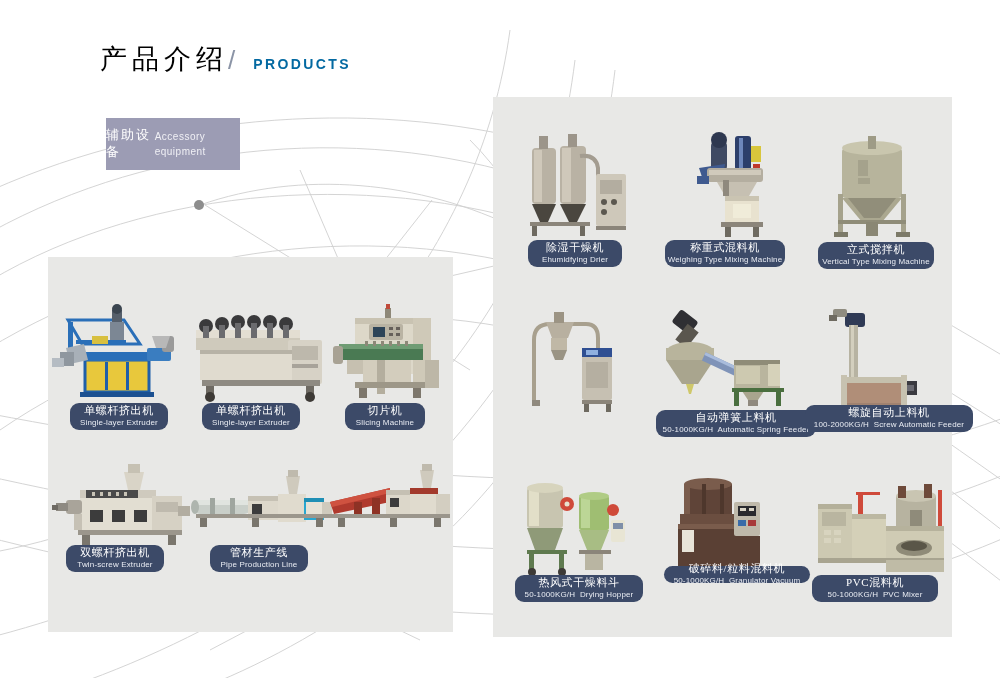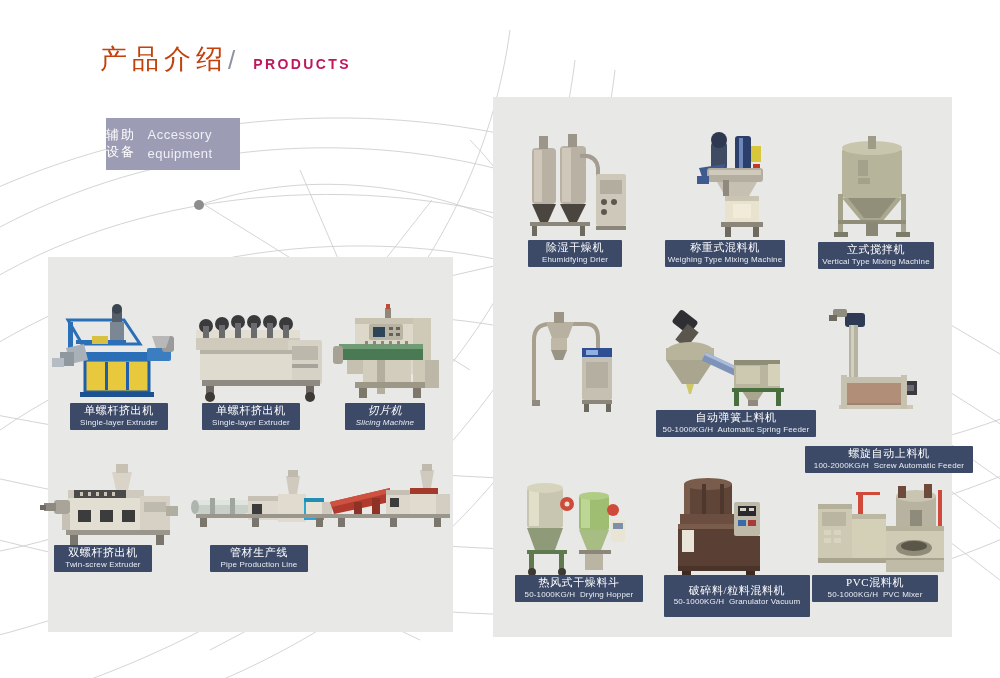--- a/index.html
+++ b/index.html
@@ -11,52 +11,52 @@
   }
   #stage{position:absolute;left:0;top:0;width:1000px;height:678px;}
 
   
   #decor{position:absolute;left:0;top:0;width:1000px;height:678px;z-index:1;pointer-events:none;}
 
   
   .header{position:absolute;left:100px;top:46px;z-index:6;display:flex;align-items:flex-end;}
   .header .cn{
     font-family:"Liberation Serif","DejaVu Serif",serif;
-    font-size:27px;color:#c2410c;letter-spacing:5px;line-height:1;
+    font-size:27px;color:#000000;letter-spacing:5px;line-height:1;
   }
   .header .slash{font-size:26px;color:#8b94a6;margin:0 2px 0 0;line-height:1;font-weight:300;}
   .header .en{
-    font-size:14px;color:#be185d;letter-spacing:2.4px;font-weight:bold;
+    font-size:14px;color:#0369a1;letter-spacing:2.4px;font-weight:bold;
     margin-left:16px;margin-bottom:2px;line-height:1;
   }
 
   
   .acc-box{
     position:absolute;left:106px;top:118px;width:134px;height:52px;
     background:#9c9cb4;z-index:6;
     display:flex;flex-direction:row;align-items:center;justify-content:center;
   }
   .acc-box .acc-cn{
     font-family:"Liberation Serif","DejaVu Serif",serif;
     font-size:13px;color:#ffffff;letter-spacing:2px;line-height:1.3;
   }
-  .acc-box .acc-en{font-size:13px;color:#f0f0f5;letter-spacing:.5px;line-height:1.5;}
+  .acc-box .acc-en{font-size:10px;color:#f0f0f5;letter-spacing:.5px;line-height:1.5;}
 
   
   .panel{position:absolute;background:#e8e8e6;z-index:2;}
   #panel-left{left:48px;top:257px;width:405px;height:375px;}
   #panel-right{left:493px;top:97px;width:459px;height:540px;}
 
   
   .item{position:absolute;z-index:5;}
   .thumb{position:absolute;left:0;top:0;}
   .thumb svg{display:block;}
 
   .tag{
-    position:absolute;background:#3c4a68;border-radius:1px;
+    position:absolute;background:#3c4a68;border-radius:9px;
     color:#ffffff;text-align:center;
     display:flex;flex-direction:column;align-items:center;justify-content:center;
     box-sizing:border-box;padding:3px 0;
   }
   .tag .t-cn{
     font-family:"Liberation Serif","DejaVu Serif",serif;
     font-size:11px;line-height:1.25;letter-spacing:.6px;white-space:nowrap;color:#fff;
   }
   .tag .t-en{
     font-size:8px;line-height:1.35;letter-spacing:.15px;white-space:nowrap;color:#e9ecf3;
@@ -199,21 +199,21 @@
         <circle cx="22" cy="97" r="5" fill="#3d3a36"></circle>
         <circle cx="122" cy="97" r="5" fill="#3d3a36"></circle>
       </svg>
     </div>
     <div class="tag" style="left:14px;top:103px;width:98px;height:27px;">
       <span class="t-cn">单螺杆挤出机</span>
       <span class="t-en">Single-layer Extruder</span>
     </div>
   </div>
 
-  <div class="item" style="left:325px;top:300px;width:125px;height:140px;font-style:italic;">
+  <div class="item" style="left:325px;top:300px;width:125px;height:140px;">
     <div class="thumb">
       <svg width="125" height="105" viewBox="0 0 125 105">
         <rect x="30" y="18" width="76" height="56" fill="#ddd8c9"></rect>
         <rect x="30" y="18" width="76" height="6" fill="#c9c3b2"></rect>
         <rect x="88" y="18" width="18" height="64" fill="#cfc9b8"></rect>
         <rect x="44" y="24" width="34" height="16" rx="2" fill="#b9b3a3"></rect>
         <rect x="48" y="27" width="12" height="10" fill="#2d4458"></rect>
         <g fill="#66605a">
             <rect x="64" y="27" width="4" height="3"></rect>
             <rect x="71" y="27" width="4" height="3"></rect>
@@ -241,21 +241,21 @@
         <rect x="88" y="88" width="8" height="10" fill="#7d776c"></rect>
         <rect x="100" y="60" width="14" height="28" fill="#bdb7a7"></rect>
       </svg>
     </div>
     <div class="tag" style="left:20px;top:103px;width:80px;height:27px;">
       <span class="t-cn">切片机</span>
       <span class="t-en">Slicing Machine</span>
     </div>
   </div>
 
-  <div class="item" style="left:40px;top:462px;width:140px;height:120px;">
+  <div class="item" style="left:52px;top:462px;width:140px;height:120px;">
     <div class="thumb">
       <svg width="140" height="85" viewBox="0 0 140 85">
         <rect x="28" y="34" width="76" height="34" fill="#e2ded2"></rect>
         <rect x="28" y="28" width="76" height="8" fill="#cfcabe"></rect>
         <rect x="34" y="28" width="52" height="8" fill="#4a4a4a"></rect>
         <g fill="#c8c3b6">
             <rect x="40" y="30" width="3" height="4"></rect>
             <rect x="48" y="30" width="3" height="4"></rect>
         <rect x="56" y="30" width="3" height="4"></rect>
             <rect x="64" y="30" width="3" height="4"></rect>
@@ -480,21 +480,21 @@
         <rect x="28" y="86" width="62" height="26" fill="#a08270"></rect>
         <rect x="28" y="82" width="62" height="6" fill="#c5c0ad"></rect>
         <rect x="30" y="88" width="56" height="20" fill="#b08e78"></rect>
         <rect x="88" y="86" width="14" height="14" fill="#3a3a40"></rect>
         <rect x="90" y="90" width="9" height="6" fill="#6a6a72"></rect>
         <rect x="24" y="110" width="74" height="4" fill="#cdc8b6"></rect>
         <rect x="26" y="80" width="6" height="34" fill="#c7c2b0"></rect>
         <rect x="86" y="80" width="6" height="34" fill="#c7c2b0"></rect>
       </svg>
     </div>
-    <div class="tag wide" style="left:-10px;top:110px;width:168px;height:27px;margin-top:41px;">
+    <div class="tag wide" style="left:-10px;top:110px;width:168px;height:27px;">
       <span class="t-cn">螺旋自动上料机</span>
       <span class="t-en"><span>100-2000KG/H</span>&nbsp; <span>Screw Automatic Feeder</span></span>
     </div>
   </div>
 
   <div class="item" style="left:515px;top:470px;width:140px;height:135px;">
     <div class="thumb">
       <svg width="140" height="110" viewBox="0 0 140 110">
         <rect x="12" y="18" width="36" height="40" rx="3" fill="#c8c5b0"></rect>
         <rect x="14" y="20" width="10" height="36" fill="#e2dfc8"></rect>
@@ -543,21 +543,21 @@
             <rect x="77" y="38" width="5" height="3"></rect>
           </g>
         <rect x="66" y="50" width="8" height="6" fill="#3a6ba8"></rect>
         <rect x="76" y="50" width="8" height="6" fill="#a83a3a"></rect>
         <rect x="62" y="66" width="26" height="30" fill="#5a4034"></rect>
         <rect x="6" y="96" width="82" height="5" fill="#4a342a"></rect>
         <rect x="10" y="101" width="9" height="8" fill="#3d2b22"></rect>
         <rect x="74" y="101" width="9" height="8" fill="#3d2b22"></rect>
       </svg>
     </div>
-    <div class="tag wide" style="left:-8px;top:105px;width:146px;height:42px;">
+    <div class="tag wide" style="left:-8px;top:96px;width:146px;height:17px;">
       <span class="t-cn">破碎料/粒料混料机</span>
       <span class="t-en"><span>50-1000KG/H</span>&nbsp; <span>Granulator Vacuum</span></span>
     </div>
   </div>
 
   <div class="item" style="left:812px;top:470px;width:140px;height:135px;">
     <div class="thumb">
       <svg width="140" height="110" viewBox="0 0 140 110">
         <rect x="6" y="34" width="34" height="56" fill="#cdc9b2"></rect>
         <rect x="6" y="34" width="34" height="5" fill="#b4b09a"></rect>

